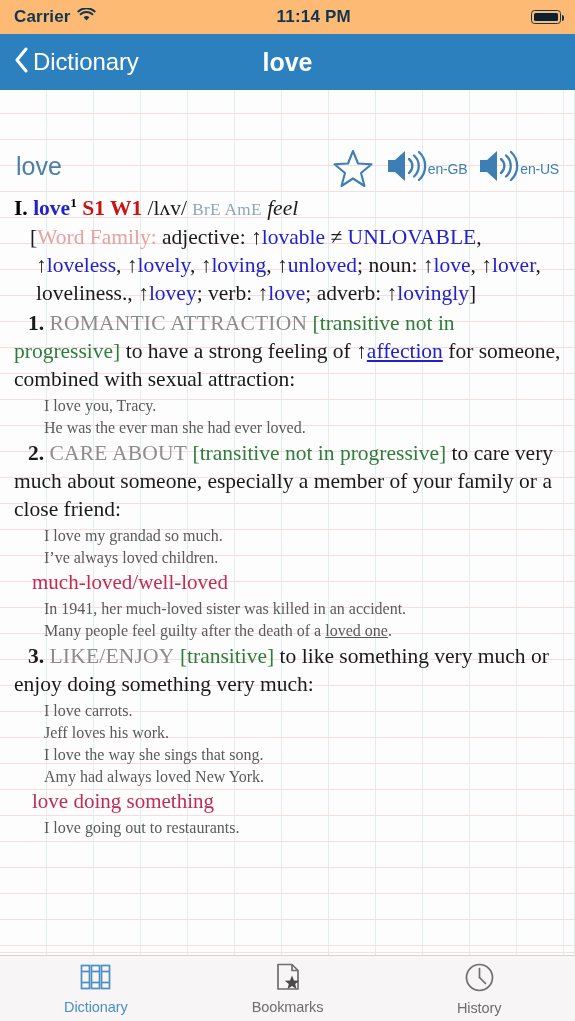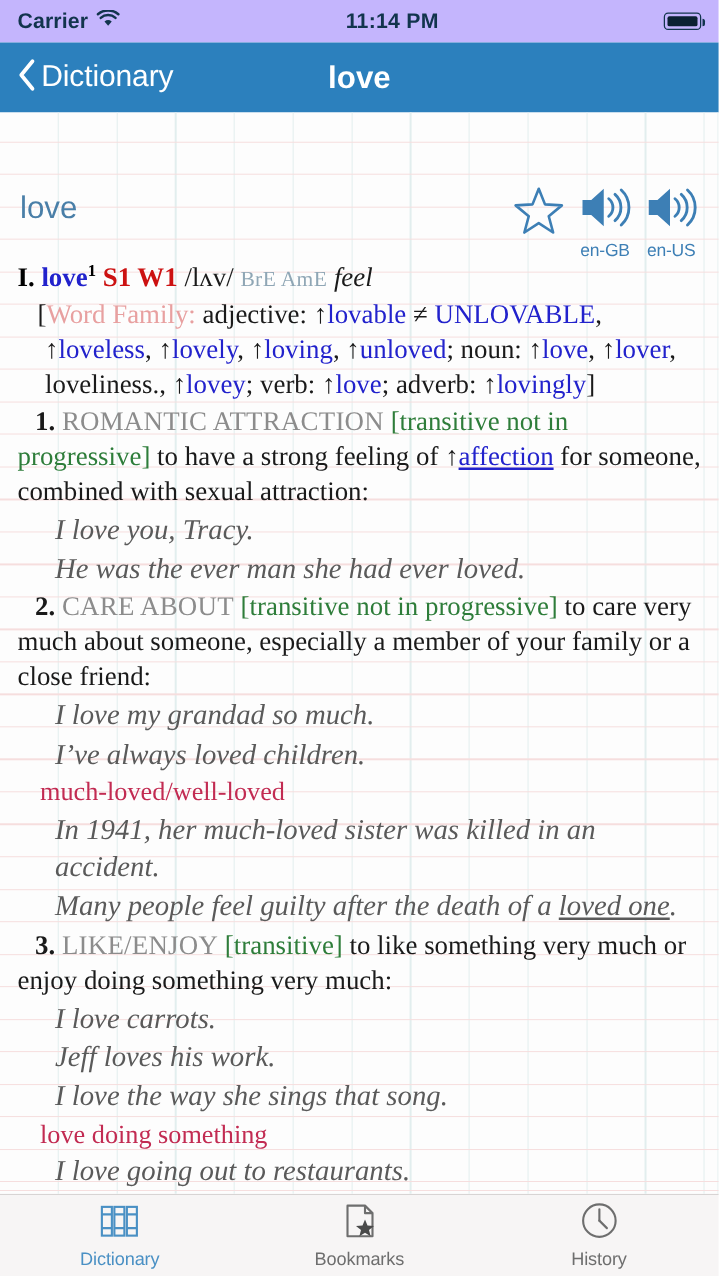--- a/index.html
+++ b/index.html
@@ -6,21 +6,21 @@
   html, body {
     width:575px; height:1021px;
     font-family:"Liberation Sans", sans-serif;
     background:#ffffff;
     overflow:hidden;
   }
   #app { position:relative; width:575px; height:1021px; display:flex; flex-direction:column; }
 
   
   .statusbar {
-    height:34px; background:#c4b5fd; color:#0d2e45;
+    height:34px; background:#fdba74; color:#0d2e45;
     display:flex; align-items:center; padding:0 14px;
     font-size:17px; font-weight:600; flex:none;
   }
   .sb-left { display:flex; align-items:center; gap:7px; }
   .sb-carrier { letter-spacing:.1px; color:#12344d; }
   .wifi { display:block; }
   .sb-center { flex:1; text-align:center; letter-spacing:.2px; color:#12344d; }
   .sb-right { display:flex; align-items:center; }
   .batt {
     width:30px; height:14px; border:1.6px solid #12344d; border-radius:3.5px;
@@ -62,21 +62,21 @@
 
   .hw-row {
     display:flex; align-items:flex-start;
     padding:56px 2px 0 8px; min-height:96px;
   }
   .hw-word {
     font-family:"Liberation Sans", sans-serif;
     font-size:25px; color:#4a7fa8; line-height:1; padding-top:8px;
   }
   .hw-actions { margin-left:auto; display:flex; align-items:flex-start; gap:9px; padding-right:6px; }
-  .act { display:flex; flex-direction:column; align-items:center; cursor:pointer; }
+  .act { display:flex; flex-direction:row; align-items:center; cursor:pointer; }
   .act-label {
     font-family:"Liberation Sans", sans-serif;
     font-size:14px; color:#3d7fb5; margin-top:1px; letter-spacing:-.2px;
   }
 
   .entry { padding:0 4px 0 6px; font-size:21.5px; line-height:1.30; color:#1a1a1a; }
   .line { margin:0 0 1px 0; }
 
   .roman { font-weight:700; color:#000; }
   .hw-blue { color:#2222cc; font-weight:700; }
@@ -95,22 +95,22 @@
   .sense { margin-top:2px; }
   .sense-num { font-weight:700; color:#1a1a1a; padding-left:14px; }
   .signpost {
     color:#8c8c8c; font-weight:400; letter-spacing:.2px;
     font-family:"Liberation Serif", serif;
   }
   .gram { color:#2e7d3a; }
   .xref { color:#2222cc; text-decoration:underline; cursor:pointer; }
 
   .example {
-    font-style:italic; color:#5a5a5a; padding-left:30px;
-    font-size:23px; line-height:1.32;
+    color:#5a5a5a; padding-left:30px;
+    font-size:16px; line-height:1.32;
   }
   .example u { text-decoration:underline; }
   .colloc {
     color:#c22b52; padding-left:18px; font-size:21px; line-height:1.32;
   }
 
   
   .tabbar {
     height:66px; flex:none; background:#f7f5f5;
     border-top:1px solid #d8d4d4;
@@ -219,20 +219,21 @@
         <div class="line example">I love my grandad so much.</div>
         <div class="line example">I’ve always loved children.</div>
         <div class="line colloc">much-loved/well-loved</div>
         <div class="line example">In 1941, her much-loved sister was killed in an accident.</div>
         <div class="line example"><span>Many people feel guilty after the death of a </span><u>loved one</u><span>.</span></div>
 
         <div class="line sense"><span class="sense-num">3.</span> <span class="signpost">LIKE/ENJOY</span> <span class="gram">[transitive]</span> <span>to like something very much or enjoy doing something very much:</span></div>
         <div class="line example">I love carrots.</div>
         <div class="line example">Jeff loves his work.</div>
         <div class="line example">I love the way she sings that song.</div>
+        <div class="line example">Amy had always loved New York.</div>
         <div class="line colloc">love doing something</div>
         <div class="line example">I love going out to restaurants.</div>
 
       </div>
     </div>
   </div>
 
   <div class="tabbar">
 
     <div class="tab active">

